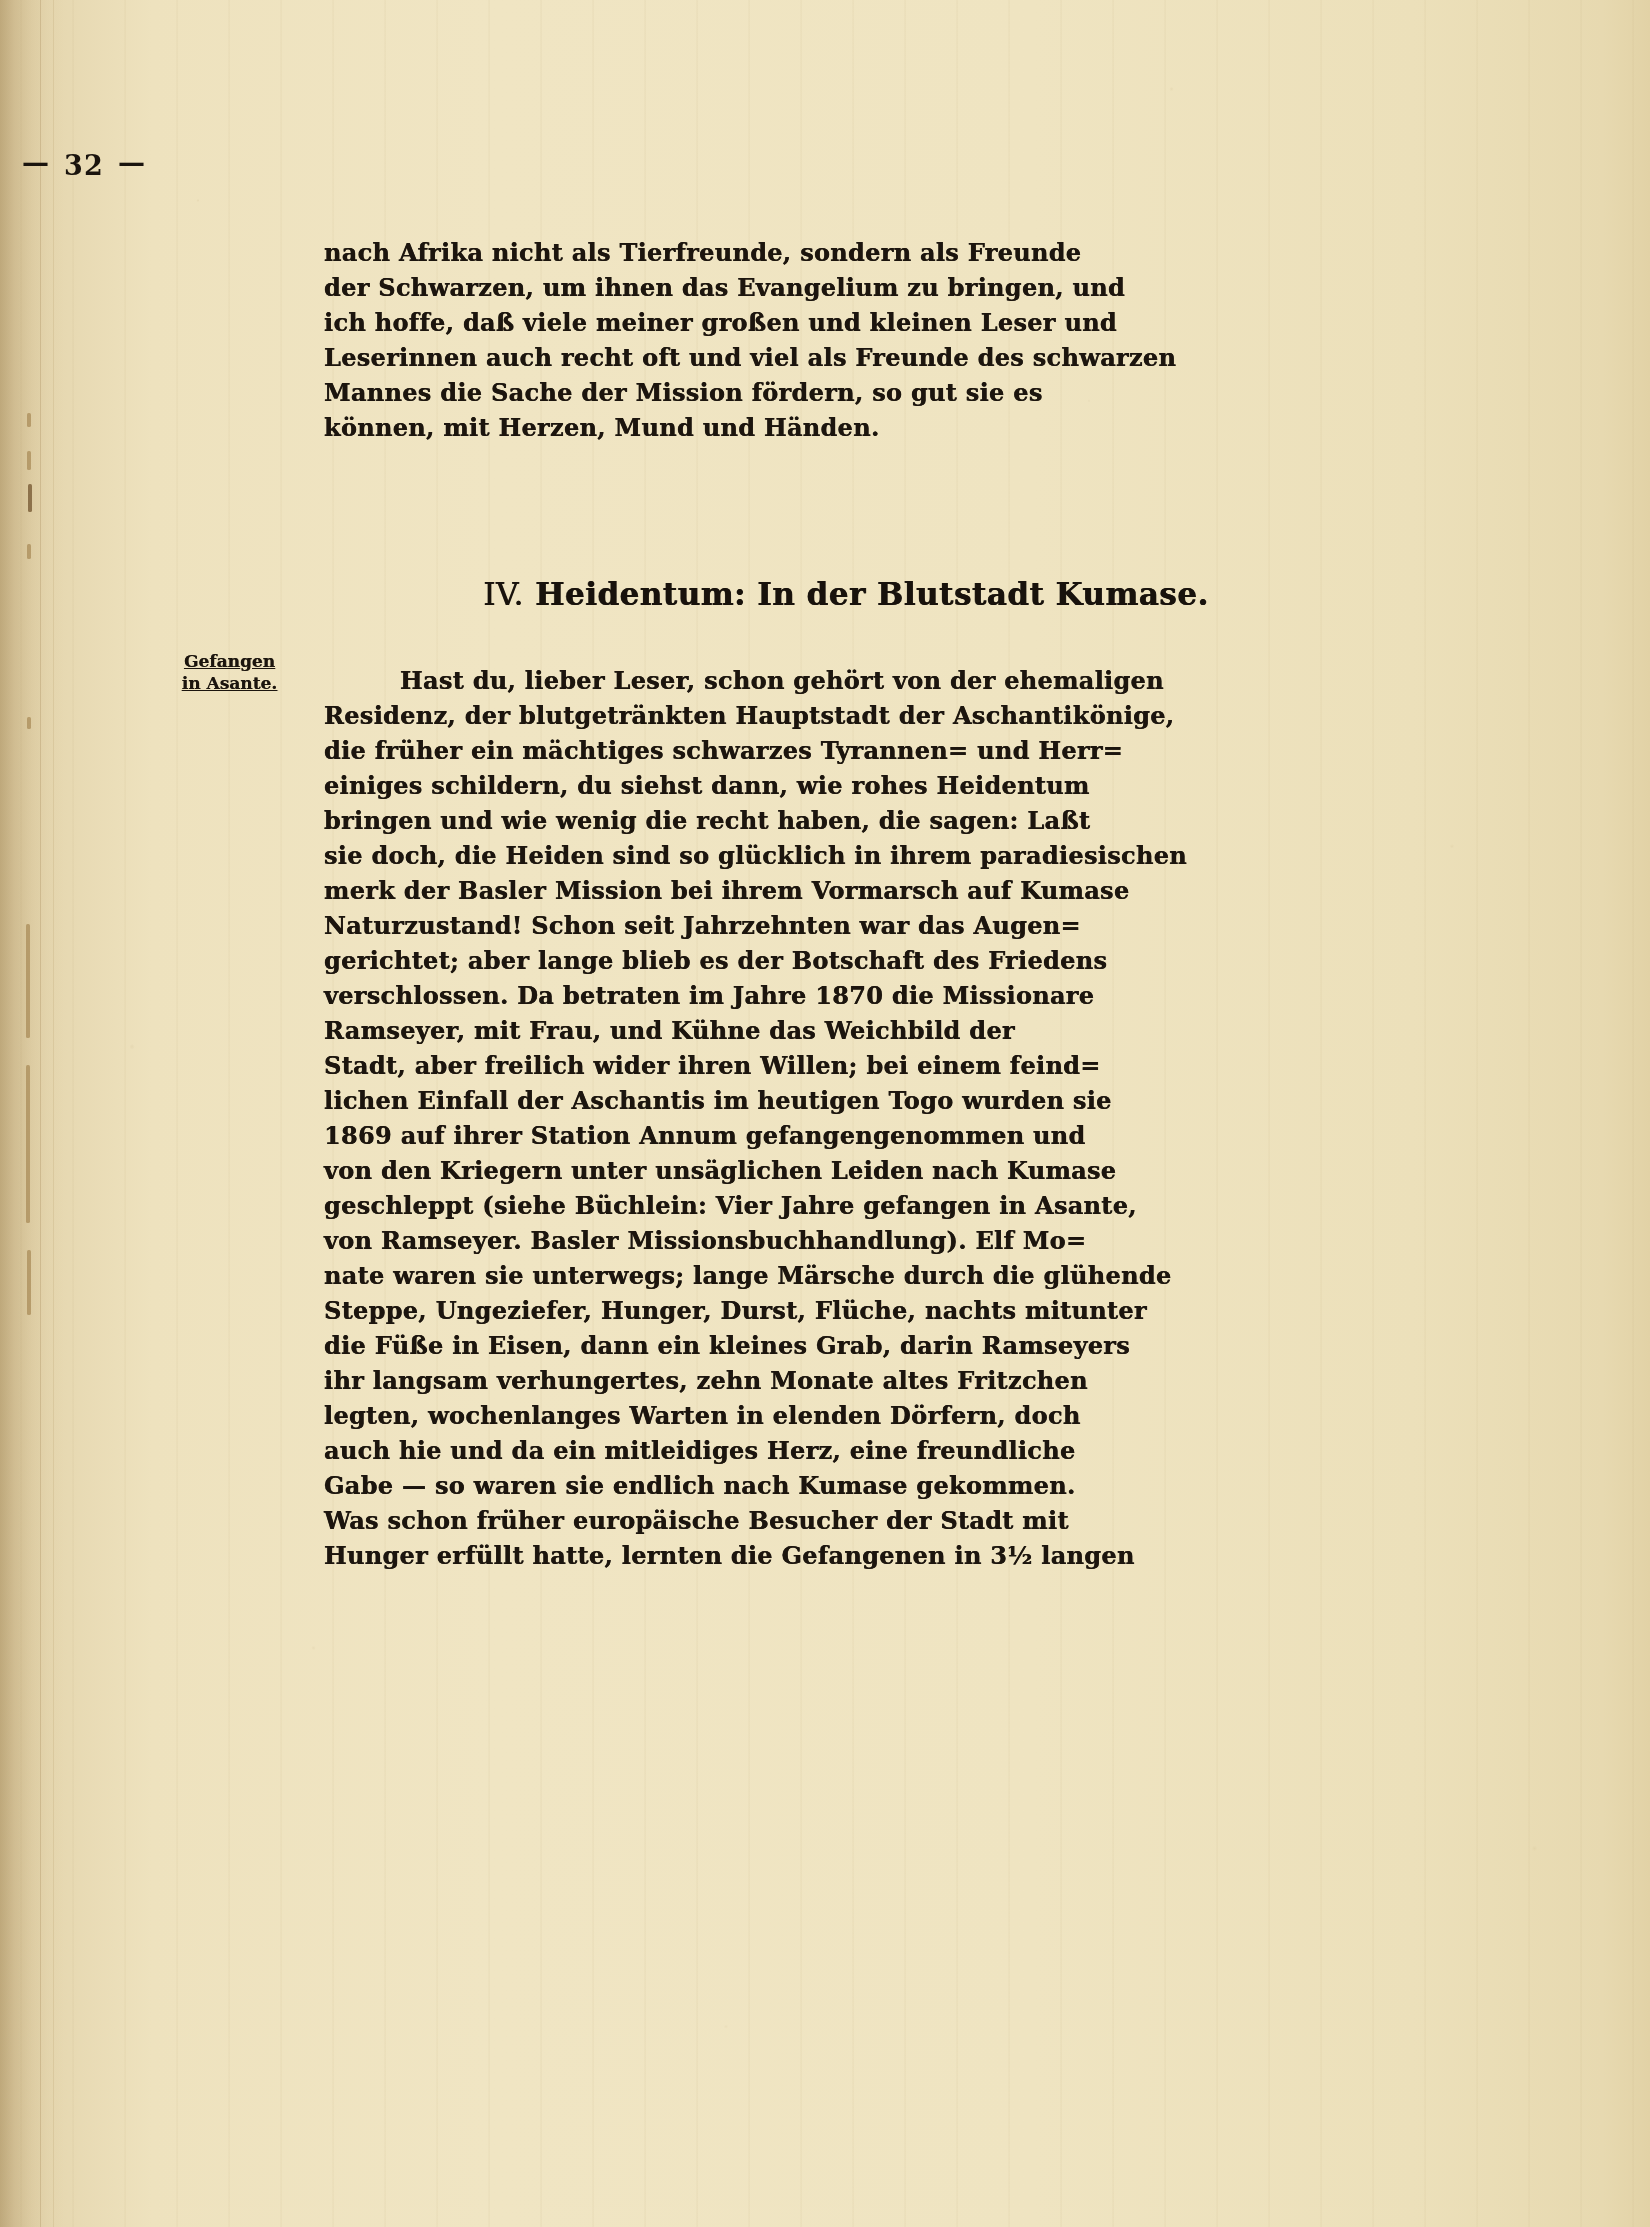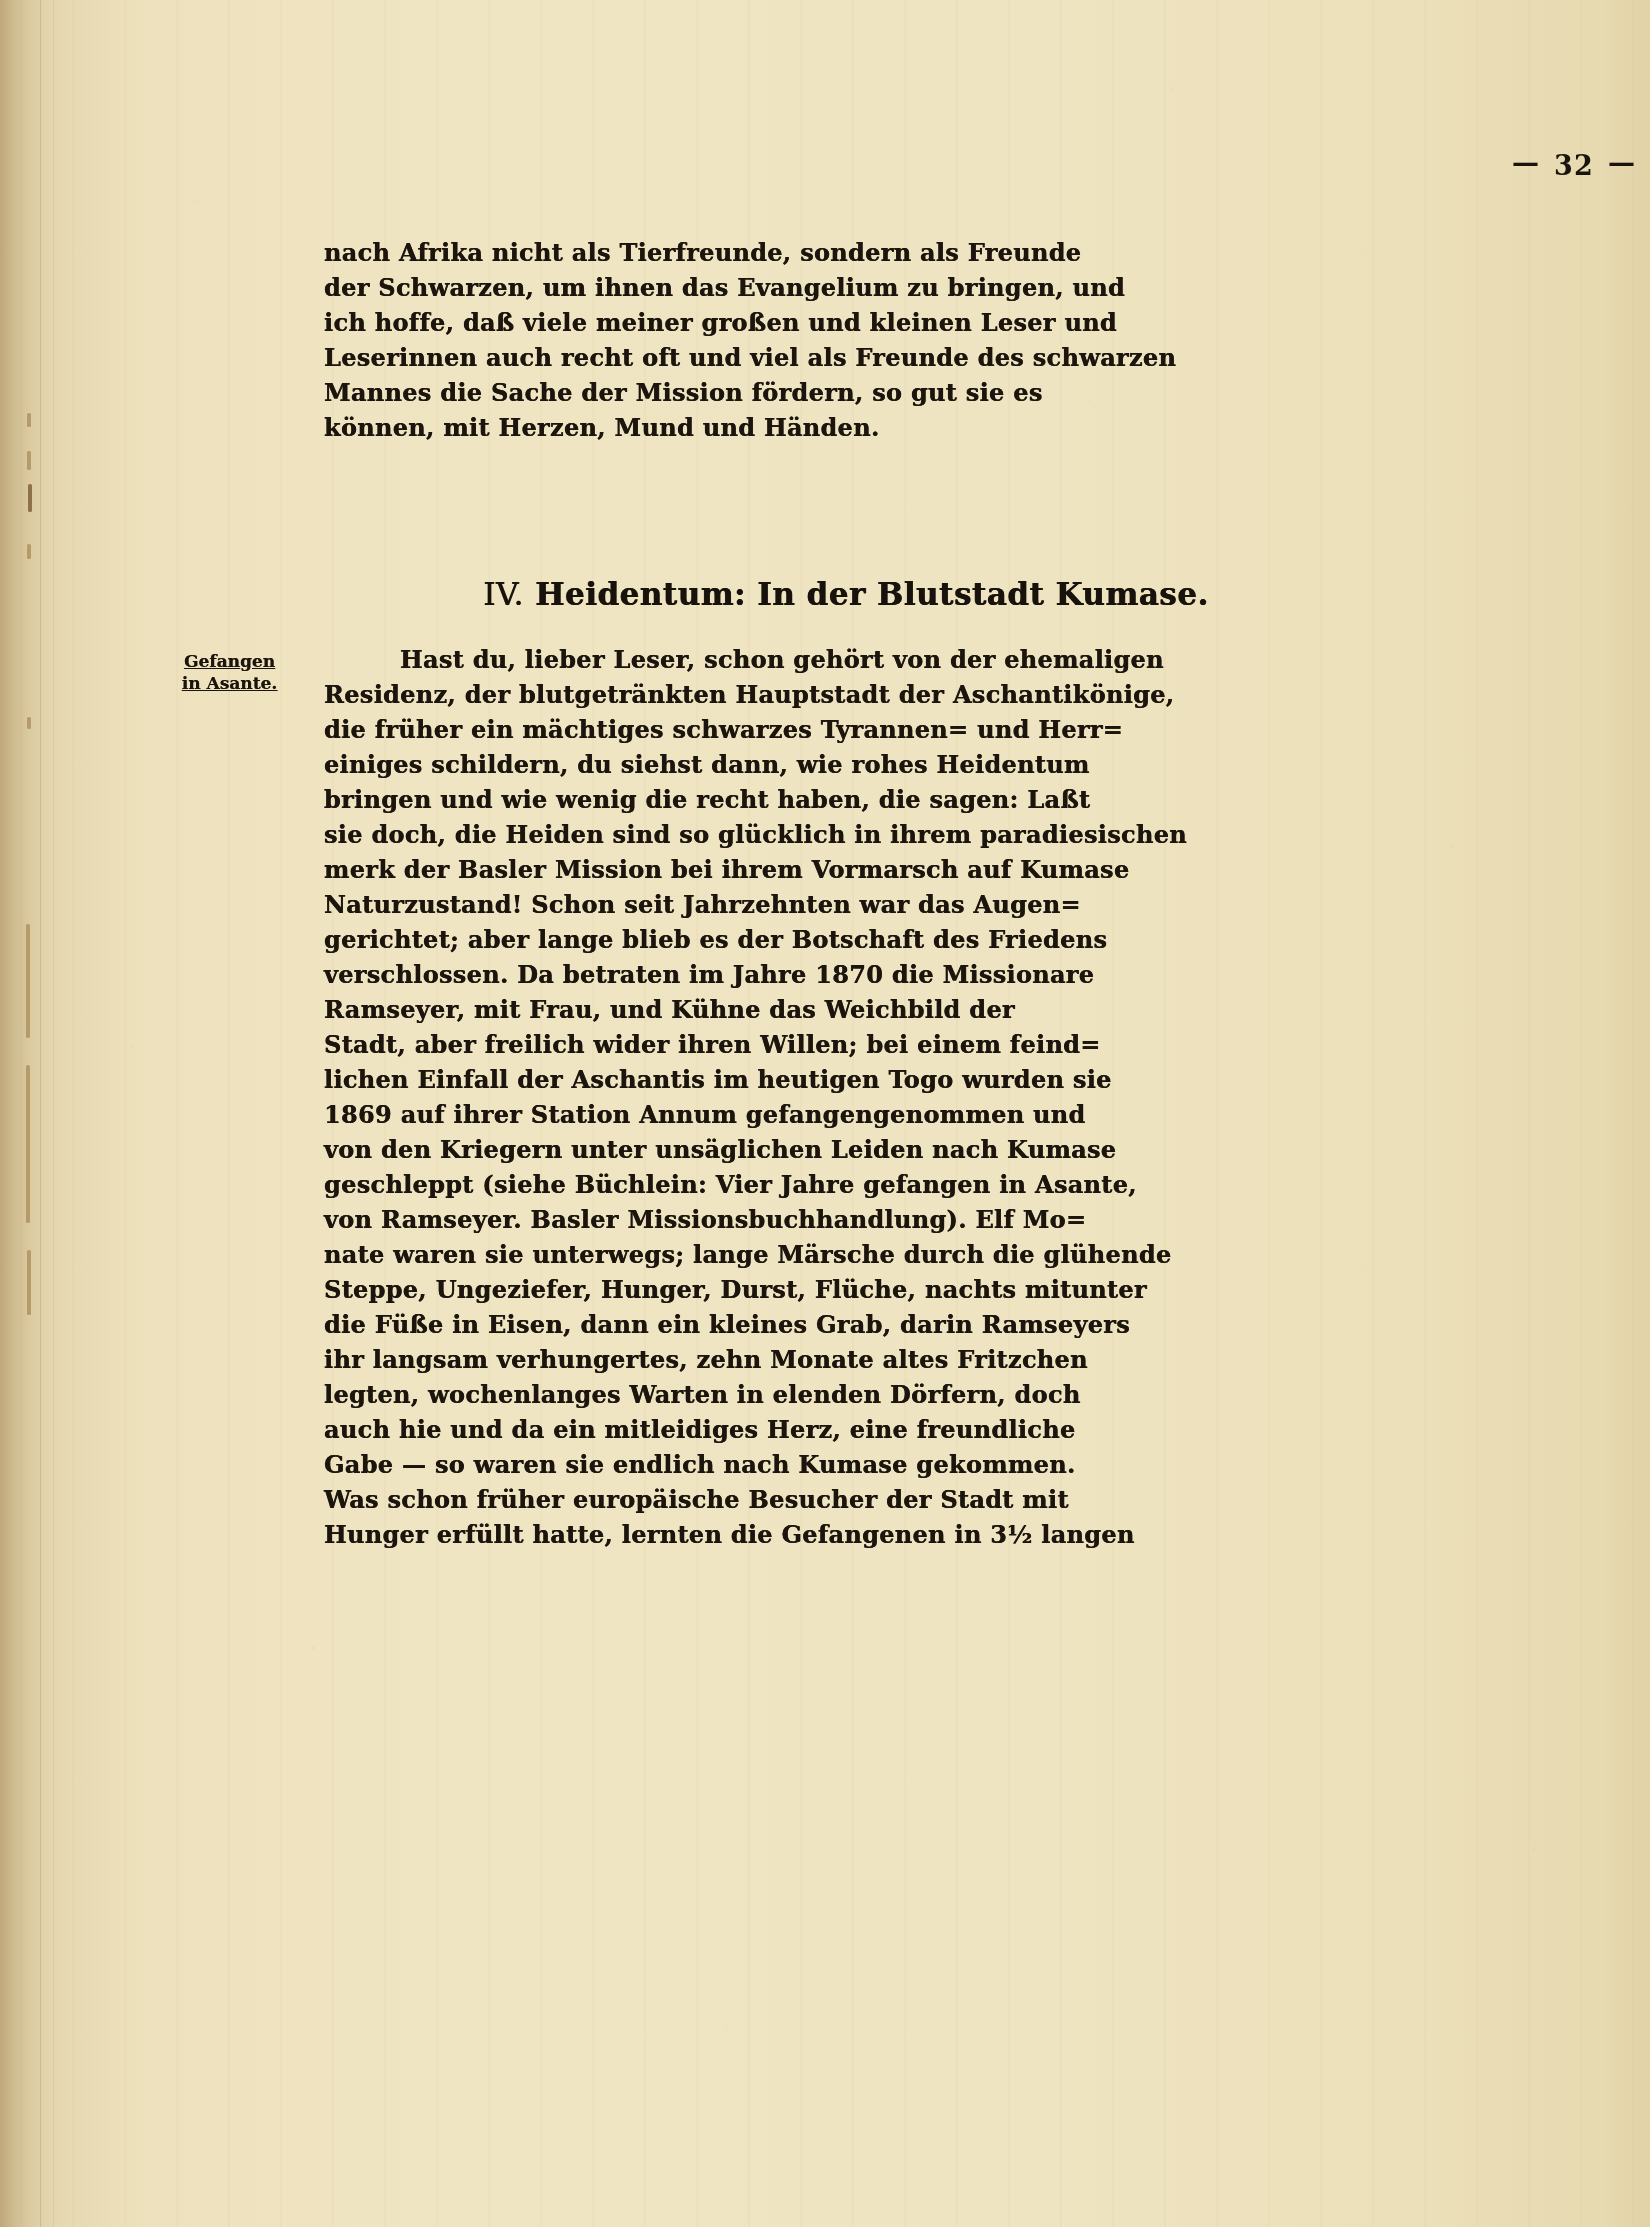--- a/index.html
+++ b/index.html
@@ -85,23 +85,23 @@
     top: 0; height: 100%;
     width: 1.1px;
     background: rgba(172,144,96,0.35);
   }
 
   
 
   
   .folio {
     position: absolute;
-    left: 16px; right: 0;
+    left: 8px; right: 0;
     top: 150px;
-    text-align: right;
+    text-align: left;
     font-family: "DejaVu Serif", "Liberation Serif", serif;
     font-size: 27px;
     font-weight: 700;
     letter-spacing: 1.1px;
     color: #1a140e;
   }
   .folio .dash {
     display: inline-block;
     font-weight: 700;
     padding: 0 14px;
@@ -162,21 +162,21 @@
     color: #1c150e;
     white-space: nowrap;
     text-shadow: 0.3px 0 0 rgba(28,21,14,0.8);
     text-decoration: underline;
   }
 
   
   .column2 {
     position: absolute;
     left: 324px;
-    top: 642px;
+    top: 663px;
     width: 641px;
   }
   .column2 .frakturline { line-height: 35px; }
 
   
   .indent-first { padding-left: 76px; }
 </style>
 </head>
 <body>
 

